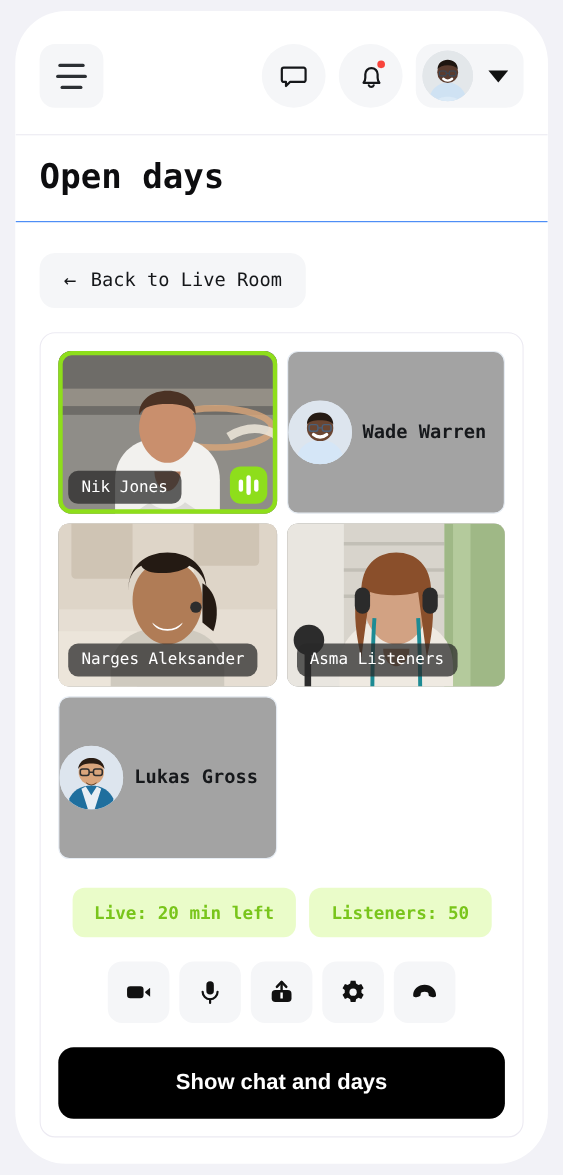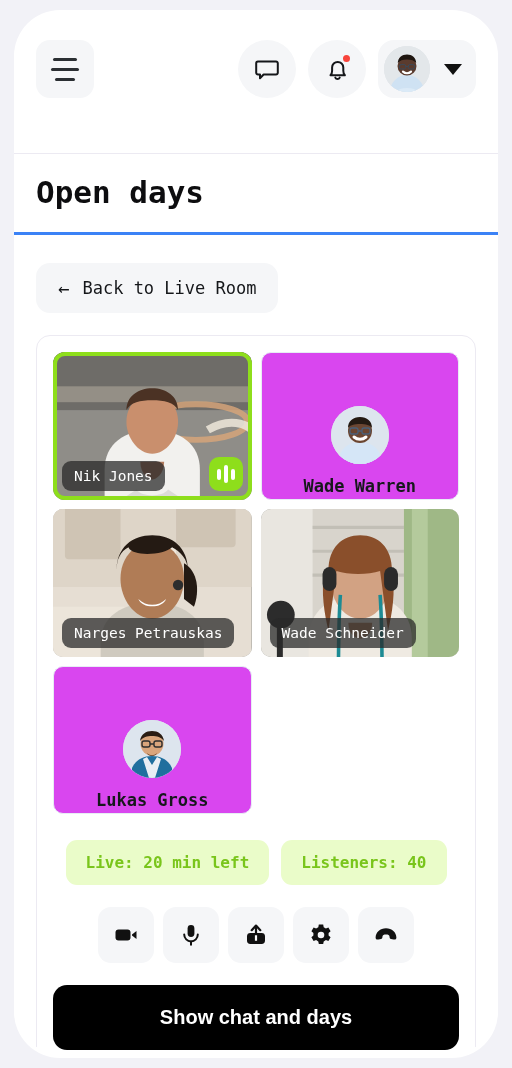--- a/index.html
+++ b/index.html
@@ -73,23 +73,22 @@
   .caret {
     width: 0; height: 0;
     border-left: 9px solid transparent;
     border-right: 9px solid transparent;
     border-top: 11px solid #111;
   }
 
   
   .title-bar {
     border-top: 1px solid #eceaf2;
-    border-bottom: 3px solid #3b82f6;
+    border-bottom: 1px solid #3b82f6;
     padding: 20px 22px 22px 22px;
-    margin-top: 31px;
   }
   .page-title {
     font-size: 31px; font-weight: 700; color: #0d0d0f;
     letter-spacing: 0px;
   }
 
   
   .back-wrap { padding: 28px 22px 0 22px; }
   .back-btn {
     display: inline-flex; align-items: center; gap: 13px;
@@ -117,24 +116,24 @@
     border-radius: 10px;
     overflow: hidden;
   }
   .tile.video { background: #9a9a94; text-align: center; }
   .tile.active {
     outline: 4px solid #8ede1b;
     outline-offset: -4px;
     border-radius: 12px;
   }
   .tile.placeholder {
-    background: #d946ef;
+    background: #a3a3a3;
     border: 1px solid #e7edf4;
-    display: flex; flex-direction: column;
-    align-items: center; justify-content: flex-end;
+    display: flex; 
+    align-items: center; justify-content: flex-start;
     gap: 10px;
   }
   .ph-avatar {
     width: 58px; height: 58px; border-radius: 50%;
     overflow: hidden; background: #dde5ee;
   }
   .ph-name {
     font-size: 17px; color: #16181b; font-weight: 700;
     text-align: center; line-height: 1.45;
   }
@@ -306,21 +305,21 @@
           <rect x="62" y="6" width="30" height="26" rx="2" fill="#cfc4b4"></rect>
           <rect x="40" y="30" width="22" height="16" fill="#f0e8dc"></rect>
           <rect x="0" y="62" width="36" height="38" fill="#ece5da"></rect>
           <path d="M24 80c0-13 11-20 26-20s26 7 26 20v20H24z" fill="#cfcabf"></path>
           <path d="M50 30c10 0 16 8 16 18s-7 20-16 20-16-10-16-20 6-18 16-18z" fill="#b07c56"></path>
           <path d="M32 44c0-12 8-18 18-18s18 6 18 18c0-6-4-10-8-12-4 4-20 5-22 0-4 2-6 6-6 12z" fill="#241a13"></path>
           <path d="M66 40c7 4 8 14 5 22l-5-4z" fill="#241a13"></path>
           <path d="M43 58c4 4 10 4 14 0-2 5-12 5-14 0z" fill="#fff"></path>
           <circle cx="63" cy="51" r="2.6" fill="#2d2d2d"></circle>
         </svg>
-        <div class="name-pill">Narges Petrauskas</div>
+        <div class="name-pill">Narges Aleksander</div>
       </div>
 
       <div class="tile video">
         <svg class="face" viewBox="0 0 100 100" preserveAspectRatio="xMidYMid slice">
           <rect width="100" height="100" fill="#e9e6e0"></rect>
           <rect x="26" y="0" width="46" height="100" fill="#d8d4cc"></rect>
           <g stroke="#c2bfb6" stroke-width="1.6">
             <path d="M26 10h46M26 22h46M26 34h46M26 46h46"></path>
           </g>
           <rect x="72" y="0" width="28" height="100" fill="#9fb886"></rect>
@@ -328,21 +327,21 @@
           <circle cx="10" cy="66" r="7" fill="#2c2c2c"></circle>
           <rect x="8" y="72" width="3" height="20" fill="#2c2c2c"></rect>
           <path d="M24 78c0-14 11-22 26-22s26 8 26 22v22H24z" fill="#efeae2"></path>
           <path d="M50 30c10 0 15 8 15 18s-6 20-15 20-15-10-15-20 5-18 15-18z" fill="#d2a283"></path>
           <path d="M34 44c0-12 7-18 16-18s16 6 16 18c2 10 0 22-2 30l-4-30c-6 2-16 2-22 0l-4 30c-2-8-4-20-2-30z" fill="#8a4f2b"></path>
           <path d="M44 70c0 6 4 8 6 8s6-2 6-8z" fill="#b37f5f"></path>
           <rect x="31" y="42" width="7" height="12" rx="3.5" fill="#2b2b2b"></rect>
           <rect x="62" y="42" width="7" height="12" rx="3.5" fill="#2b2b2b"></rect>
           <path d="M40 56c-1 14-1 30-1 44M60 56c1 14 1 30 1 44" stroke="#1d8b94" stroke-width="1.8" fill="none"></path>
         </svg>
-        <div class="name-pill">Wade Schneider</div>
+        <div class="name-pill">Asma Listeners</div>
       </div>
 
       <div class="tile placeholder">
         <span class="ph-avatar">
           <svg class="face" viewBox="0 0 58 58">
             <rect width="58" height="58" fill="#dde5ee"></rect>
             <path d="M29 36c-10 0-17 5-20 12v10h40V48c-3-7-10-12-20-12z" fill="#1f6f9e"></path>
             <path d="M24 37l5 8 5-8 4 2-6 19h-6l-6-19z" fill="#e8eef4"></path>
             <circle cx="29" cy="24" r="11.5" fill="#d9a57c"></circle>
             <path d="M17 21c1-7 6-10 12-10s11 3 12 10c-3-4-7-5-12-5s-9 1-12 5z" fill="#2a1d14"></path>
@@ -353,21 +352,21 @@
           </svg>
         </span>
         <div class="ph-name">
           <div>Lukas Gross</div>
         </div>
       </div>
     </div>
 
     <div class="status-row">
       <div class="status-pill">Live: 20 min left</div>
-      <div class="status-pill">Listeners: 40</div>
+      <div class="status-pill">Listeners: 50</div>
     </div>
 
     <div class="controls">
       <button class="ctrl">
         <svg width="26" height="26" viewBox="0 0 26 26">
           <rect x="2.5" y="7.5" width="15" height="11" rx="3" fill="#111"></rect>
           <path d="M19 12.5l4.5-3.6v8.2L19 13.5z" fill="#111"></path>
         </svg>
       </button>
       <button class="ctrl">

